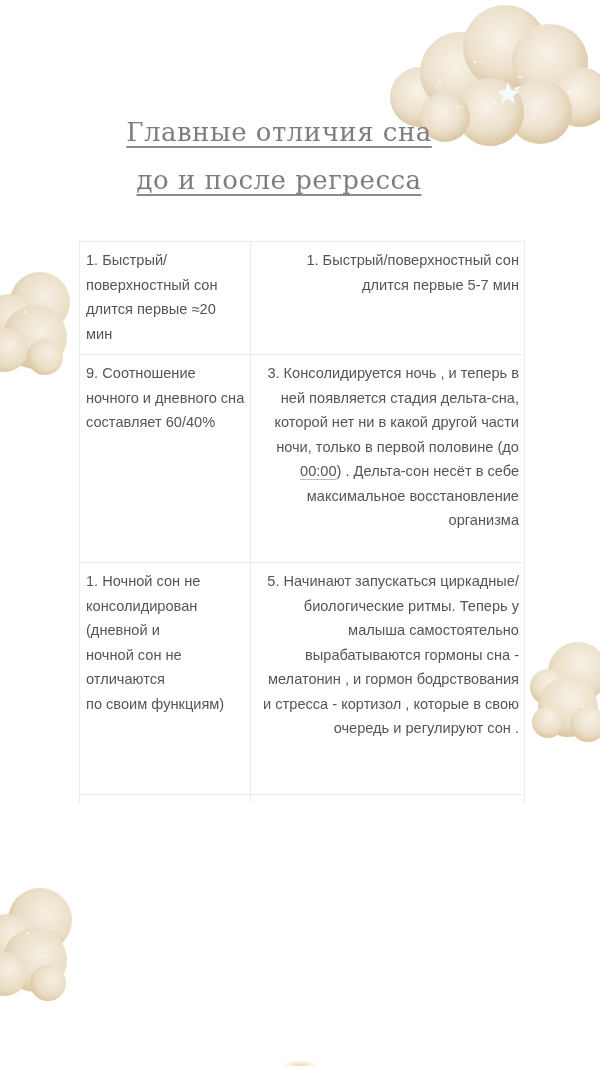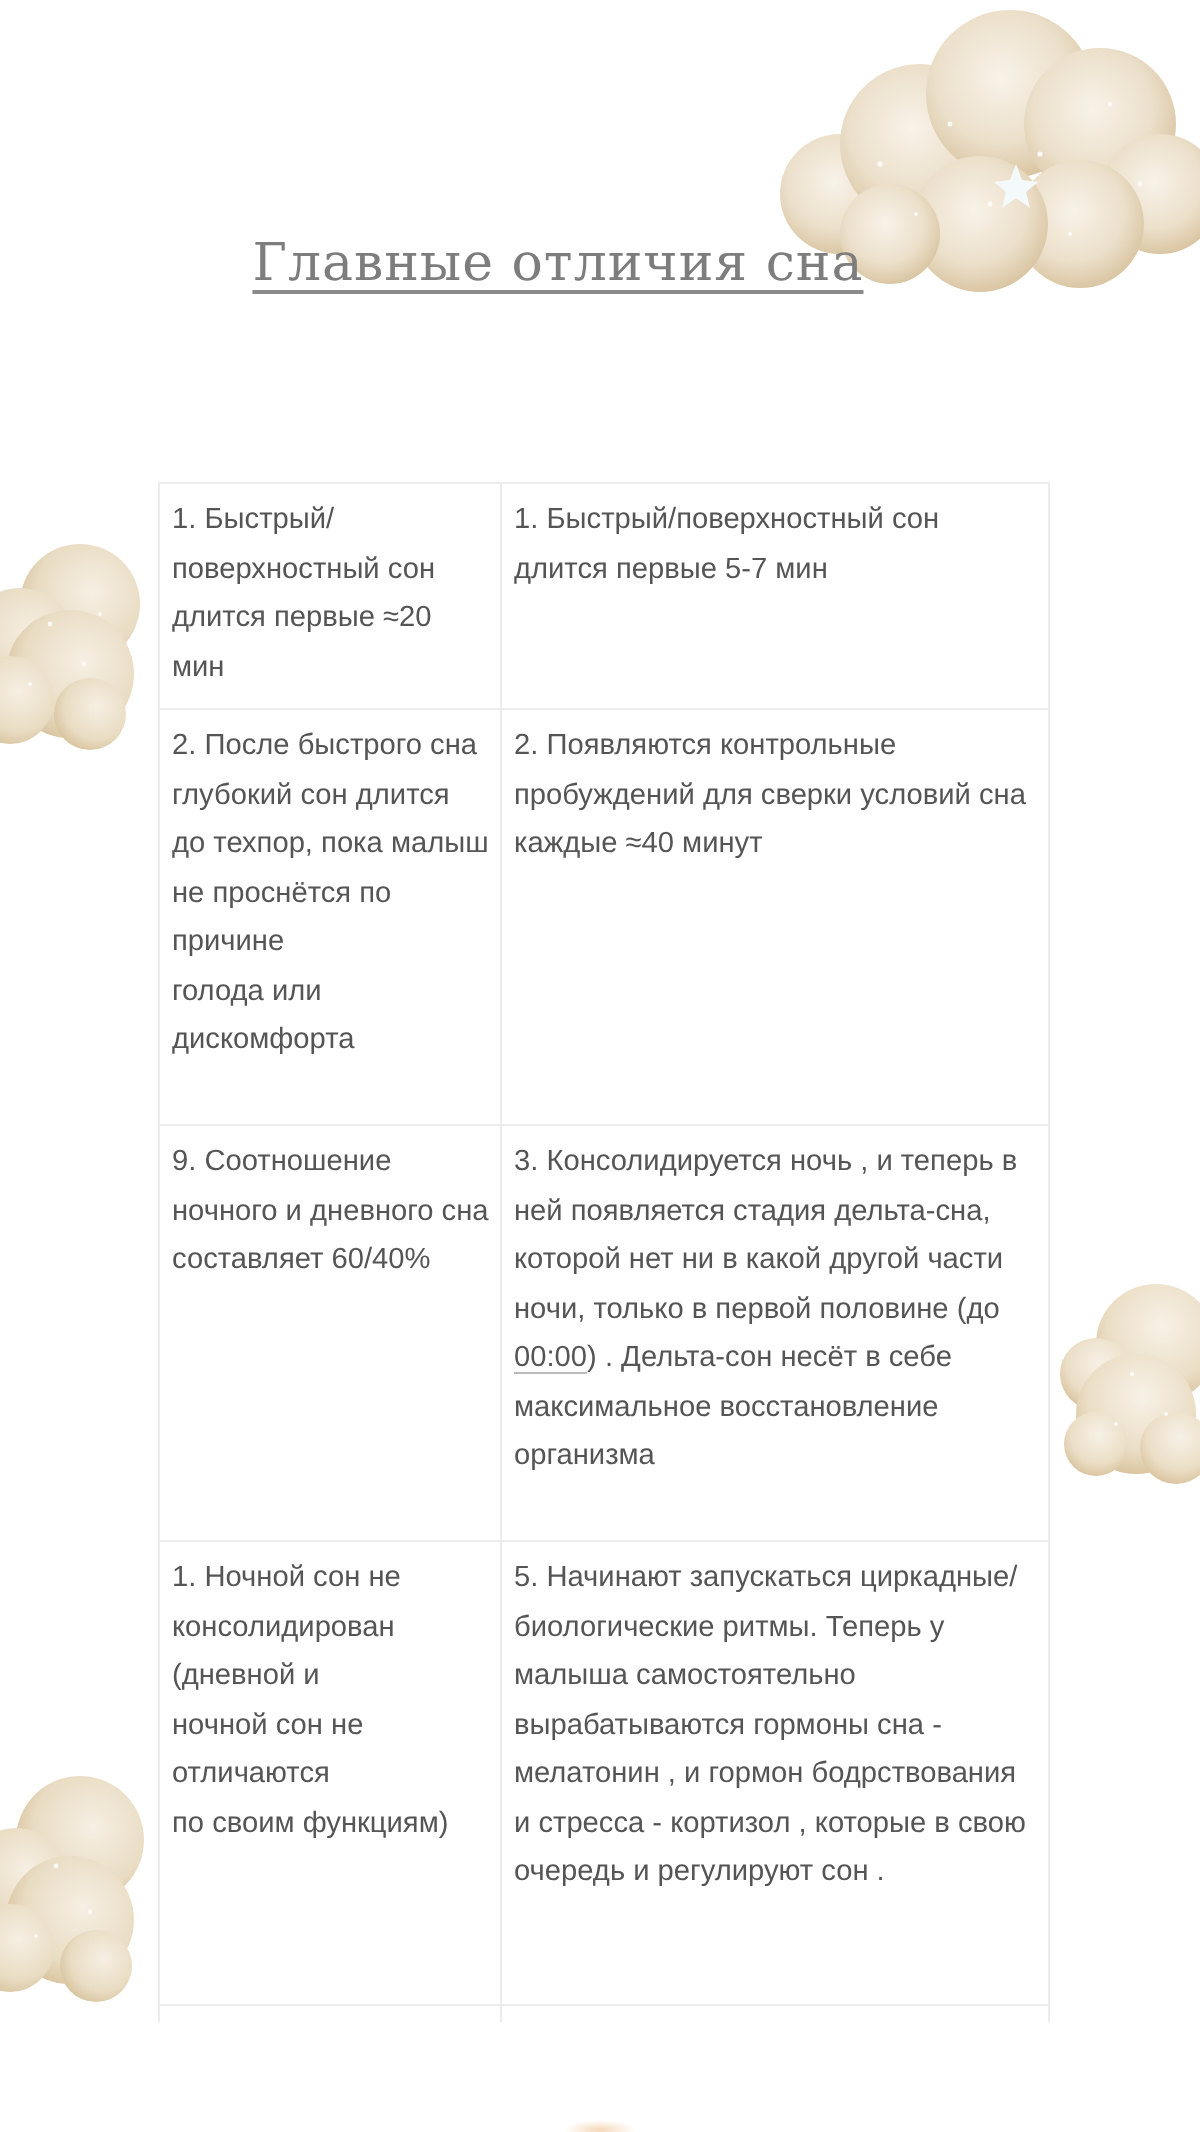--- a/index.html
+++ b/index.html
@@ -53,21 +53,21 @@
       vertical-align: top;
       padding: 6px 5px 8px 6px;
       font-size: 14.6px;
       line-height: 24.5px;
       color: #555555;
       font-family: "Liberation Sans", "DejaVu Sans", sans-serif;
       word-wrap: break-word;
       white-space: pre-line;
     }
     .table td.col1 { width: 159px; }
-    .table td.col2 { width: 262px; }
+    .table td.col2 { width: 262px; text-align: right; }
     .row1 td { height: 95px; }
     .row2 td { height: 193px; }
     .row3 td { height: 193px; }
     .row4 td { height: 217px; }
     .row5 td { height: 8px; padding: 0; border-bottom: none; }
     .time-link {
       text-decoration: underline;
       text-decoration-color: #bbbbbb;
       text-underline-offset: 3px;
     }
@@ -177,34 +177,30 @@
   </g>
   <g fill="#ffffff" opacity="0.8">
     <circle cx="48" cy="55" r="1.2"></circle>
     <circle cx="65" cy="78" r="1.1"></circle>
     <circle cx="38" cy="90" r="1"></circle>
   </g>
 </svg>
 
 <div class="title">
   <span class="line"><span>Главные отличия сна </span></span>
+  <span class="line"><span>до и после регресса</span></span>
 </div>
 
 <table class="table">
   <tbody>
       <tr class="row1">
     <td class="col1">1. Быстрый/
 поверхностный сон длится первые ≈20 мин</td>
     <td class="col2">1. Быстрый/поверхностный сон длится первые 5-7 мин</td>
   </tr>
-  <tr class="row2">
-    <td class="col1">2. После быстрого сна глубокий сон длится до техпор, пока малыш не проснётся по причине
-голода или дискомфорта</td>
-    <td class="col2">2. Появляются контрольные пробуждений для сверки условий сна каждые ≈40 минут</td>
-  </tr>
   <tr class="row3">
     <td class="col1">9. Соотношение ночного и дневного сна составляет 60/40%</td>
     <td class="col2"><span>3. Консолидируется ночь , и теперь в ней появляется стадия дельта-сна, которой нет ни в какой другой части
 ночи, только в первой половине (до </span><span class="time-link">00:00</span><span>) . Дельта-сон несёт в себе максимальное восстановление организма</span></td>
   </tr>
   <tr class="row4">
     <td class="col1">1. Ночной сон не консолидирован (дневной и
 ночной сон не отличаются
 по своим функциям)</td>
     <td class="col2">5. Начинают запускаться циркадные/биологические ритмы. Теперь у малыша самостоятельно вырабатываются гормоны сна - мелатонин , и гормон бодрствования и стресса - кортизол , которые в свою очередь и регулируют сон .</td>

